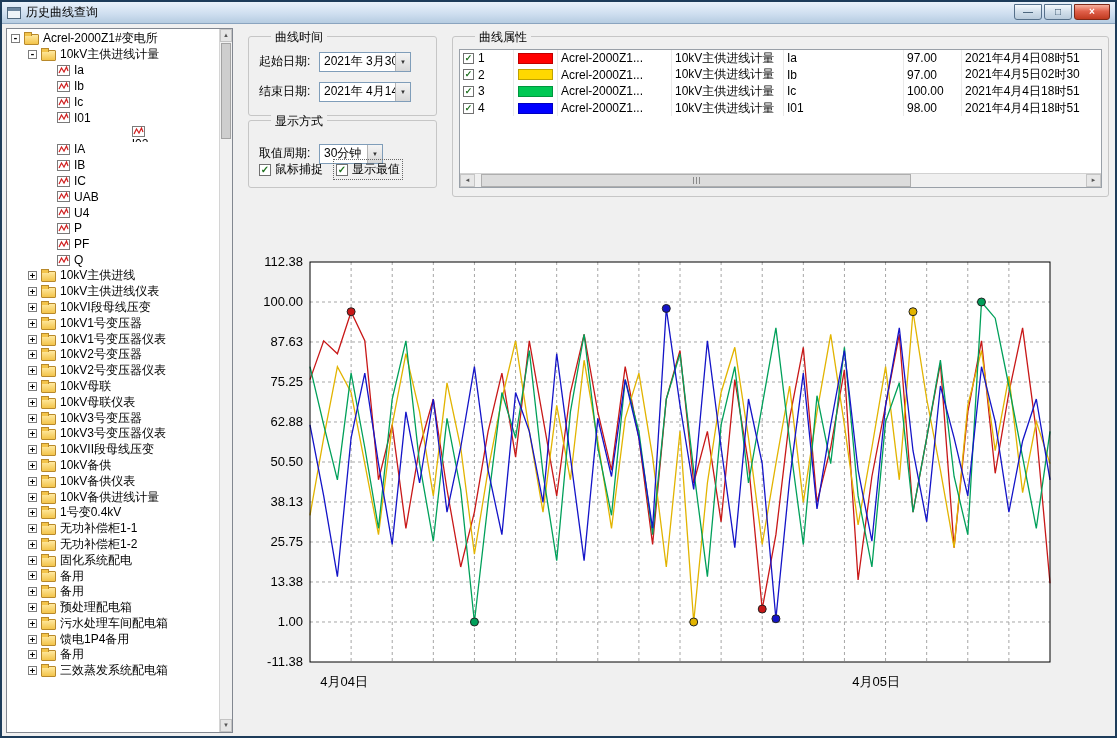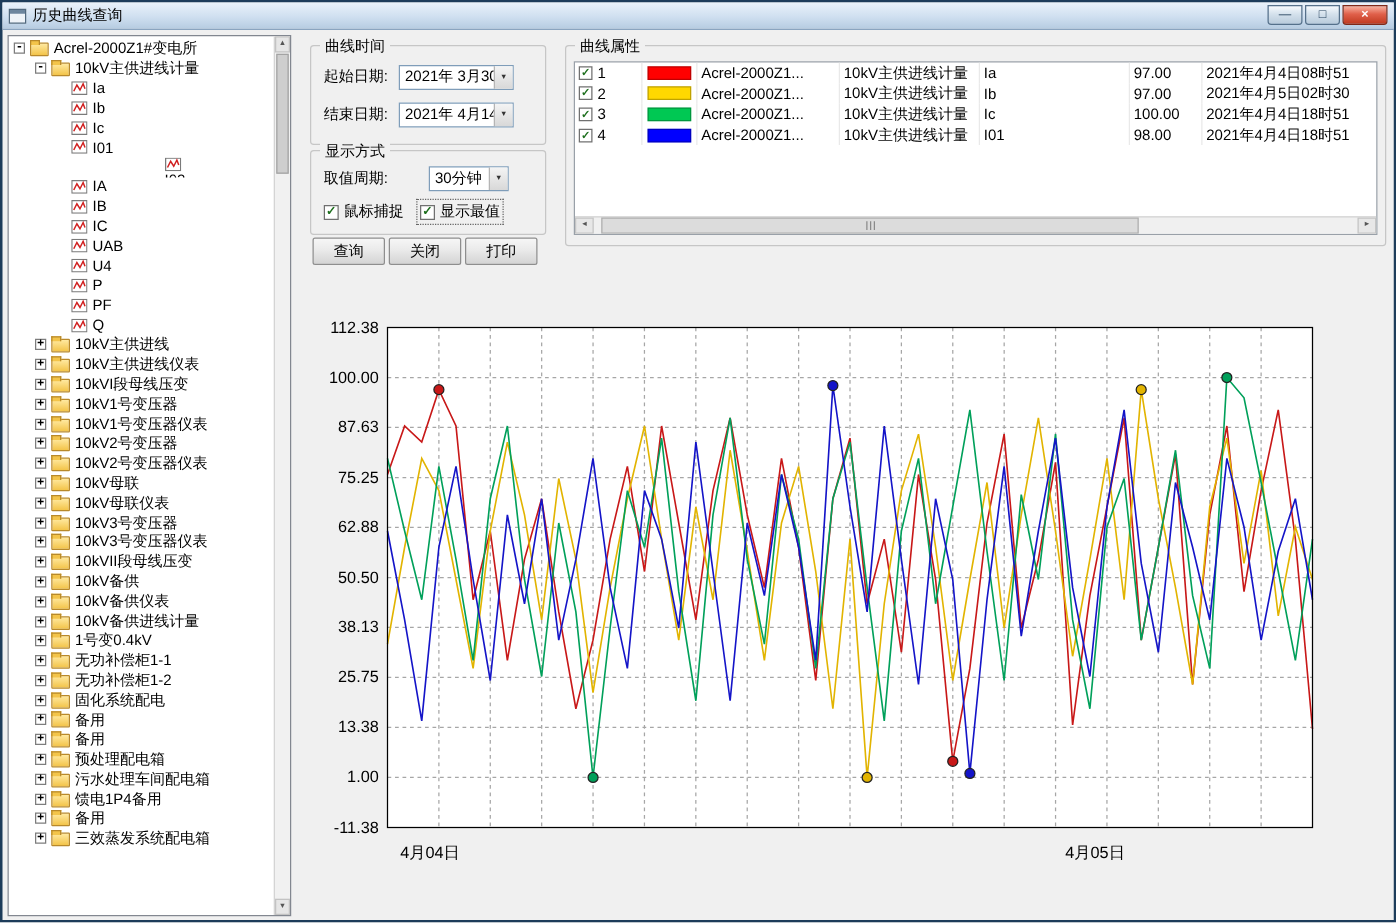--- a/index.html
+++ b/index.html
@@ -35,21 +35,21 @@
   .tlabel { margin-left:4px; }
 
   .vscroll { position:absolute; right:0; top:0; bottom:0; width:13px; background:#f1f1f1; border-left:1px solid #d4d4d4; }
   .varrow { position:absolute; left:0; right:0; height:13px; background:#e6e6e6; border:1px solid #c3c3c3;
     font-size:6px; line-height:11px; text-align:center; color:#555; }
   .varrow.top { top:0; } .varrow.bottom { bottom:0; }
   .vthumb { position:absolute; left:1px; right:1px; top:14px; height:96px; background:#cecece; border:1px solid #a3a3a3; }
 
   
   .groupbox { position:absolute; border:1px solid #c6c6c6; border-radius:3px; }
-  .gb-title { position:absolute; top:-8px; left:7px; background:#f0f0f0; padding:0 4px; }
+  .gb-title { position:absolute; top:-8px; left:22px; background:#f0f0f0; padding:0 4px; }
   .gb-time { left:246px; top:34px; width:189px; height:80px; }
   .gb-disp { left:246px; top:118px; width:189px; height:68px; }
   .gb-props { left:450px; top:34px; width:657px; height:161px; }
 
   .frow { position:absolute; left:10px; right:8px; height:21px; display:flex; align-items:center; }
   .flabel { width:60px; flex:none; }
   .combo { height:20px; border:1px solid #7f9db9; background:#fff; display:flex; align-items:center; padding-left:4px; }
   .combo-text { flex:1; overflow:hidden; white-space:nowrap; }
   .combo-arrow { width:15px; height:18px; flex:none; background:linear-gradient(#f4f4f4,#d8d8d8);
     border-left:1px solid #b5b5b5; font-size:6px; line-height:18px; text-align:center; color:#333; }
@@ -384,44 +384,39 @@
       <span class="flabel">结束日期:</span>
       <span class="combo date">
         <span class="combo-text">2021年 4月14</span>
         <span class="combo-arrow">▼</span>
       </span>
     </div>
   </div>
 
   <div class="groupbox gb-disp">
     <span class="gb-title">显示方式</span>
-    <div class="frow" style="top:11px;gap:24px;">
+    <div class="frow" style="top:22px;">
       <span class="flabel">取值周期:</span>
       <span class="combo period">
         <span class="combo-text">30分钟</span>
         <span class="combo-arrow">▼</span>
       </span>
     </div>
     <div class="frow" style="top:38px; left:8px;">
       <span class="cbwrap">
         <span class="cb"><span>✓</span></span>
         <span>鼠标捕捉</span>
       </span>
       <span class="cbwrap focused">
         <span class="cb"><span>✓</span></span>
         <span>显示最值</span>
       </span>
     </div>
   </div>
 
-  <div class="btnrow">
-    <button class="btn">查询</button>
-    <button class="btn">关闭</button>
-    <button class="btn">打印</button>
-  </div>
 
   <div class="groupbox gb-props">
     <span class="gb-title">曲线属性</span>
     <div class="table-wrap">
       <div id="curve-table-body">
           <div class="tr">
             <div class="td" style="width: 54px;">
               <span class="cb small">✓</span>
               <span>1</span>
             </div>

